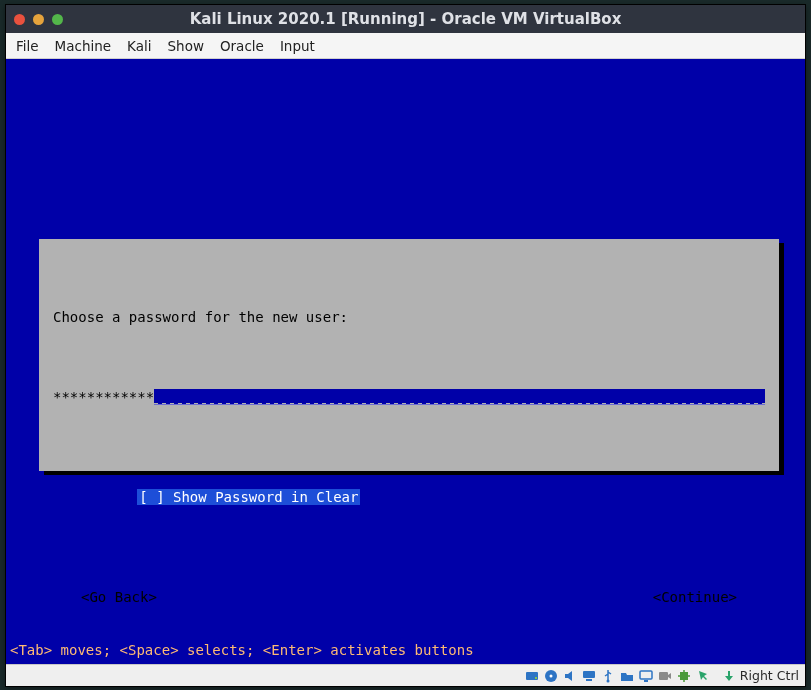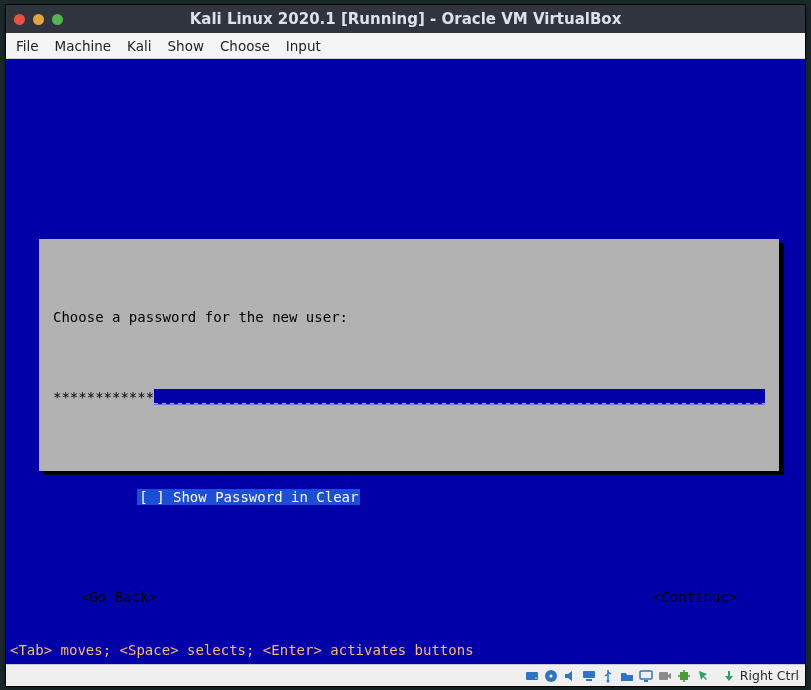--- a/index.html
+++ b/index.html
@@ -166,21 +166,21 @@
       <div class="tl grn"></div>
     </div>
     <div class="titlebar-title">Kali Linux 2020.1 [Running] - Oracle VM VirtualBox</div>
   </div>
 
   <div class="menubar">
     <span>File</span>
     <span>Machine</span>
     <span>Kali</span>
     <span>Show</span>
-    <span>Choose</span>
+    <span>Oracle</span>
     <span>Input</span>
   </div>
 
   <div class="vm-canvas">
 
     <div class="dialog-shadow"></div>
 
     <div class="dialog">
 
       <div class="dialog-body">

